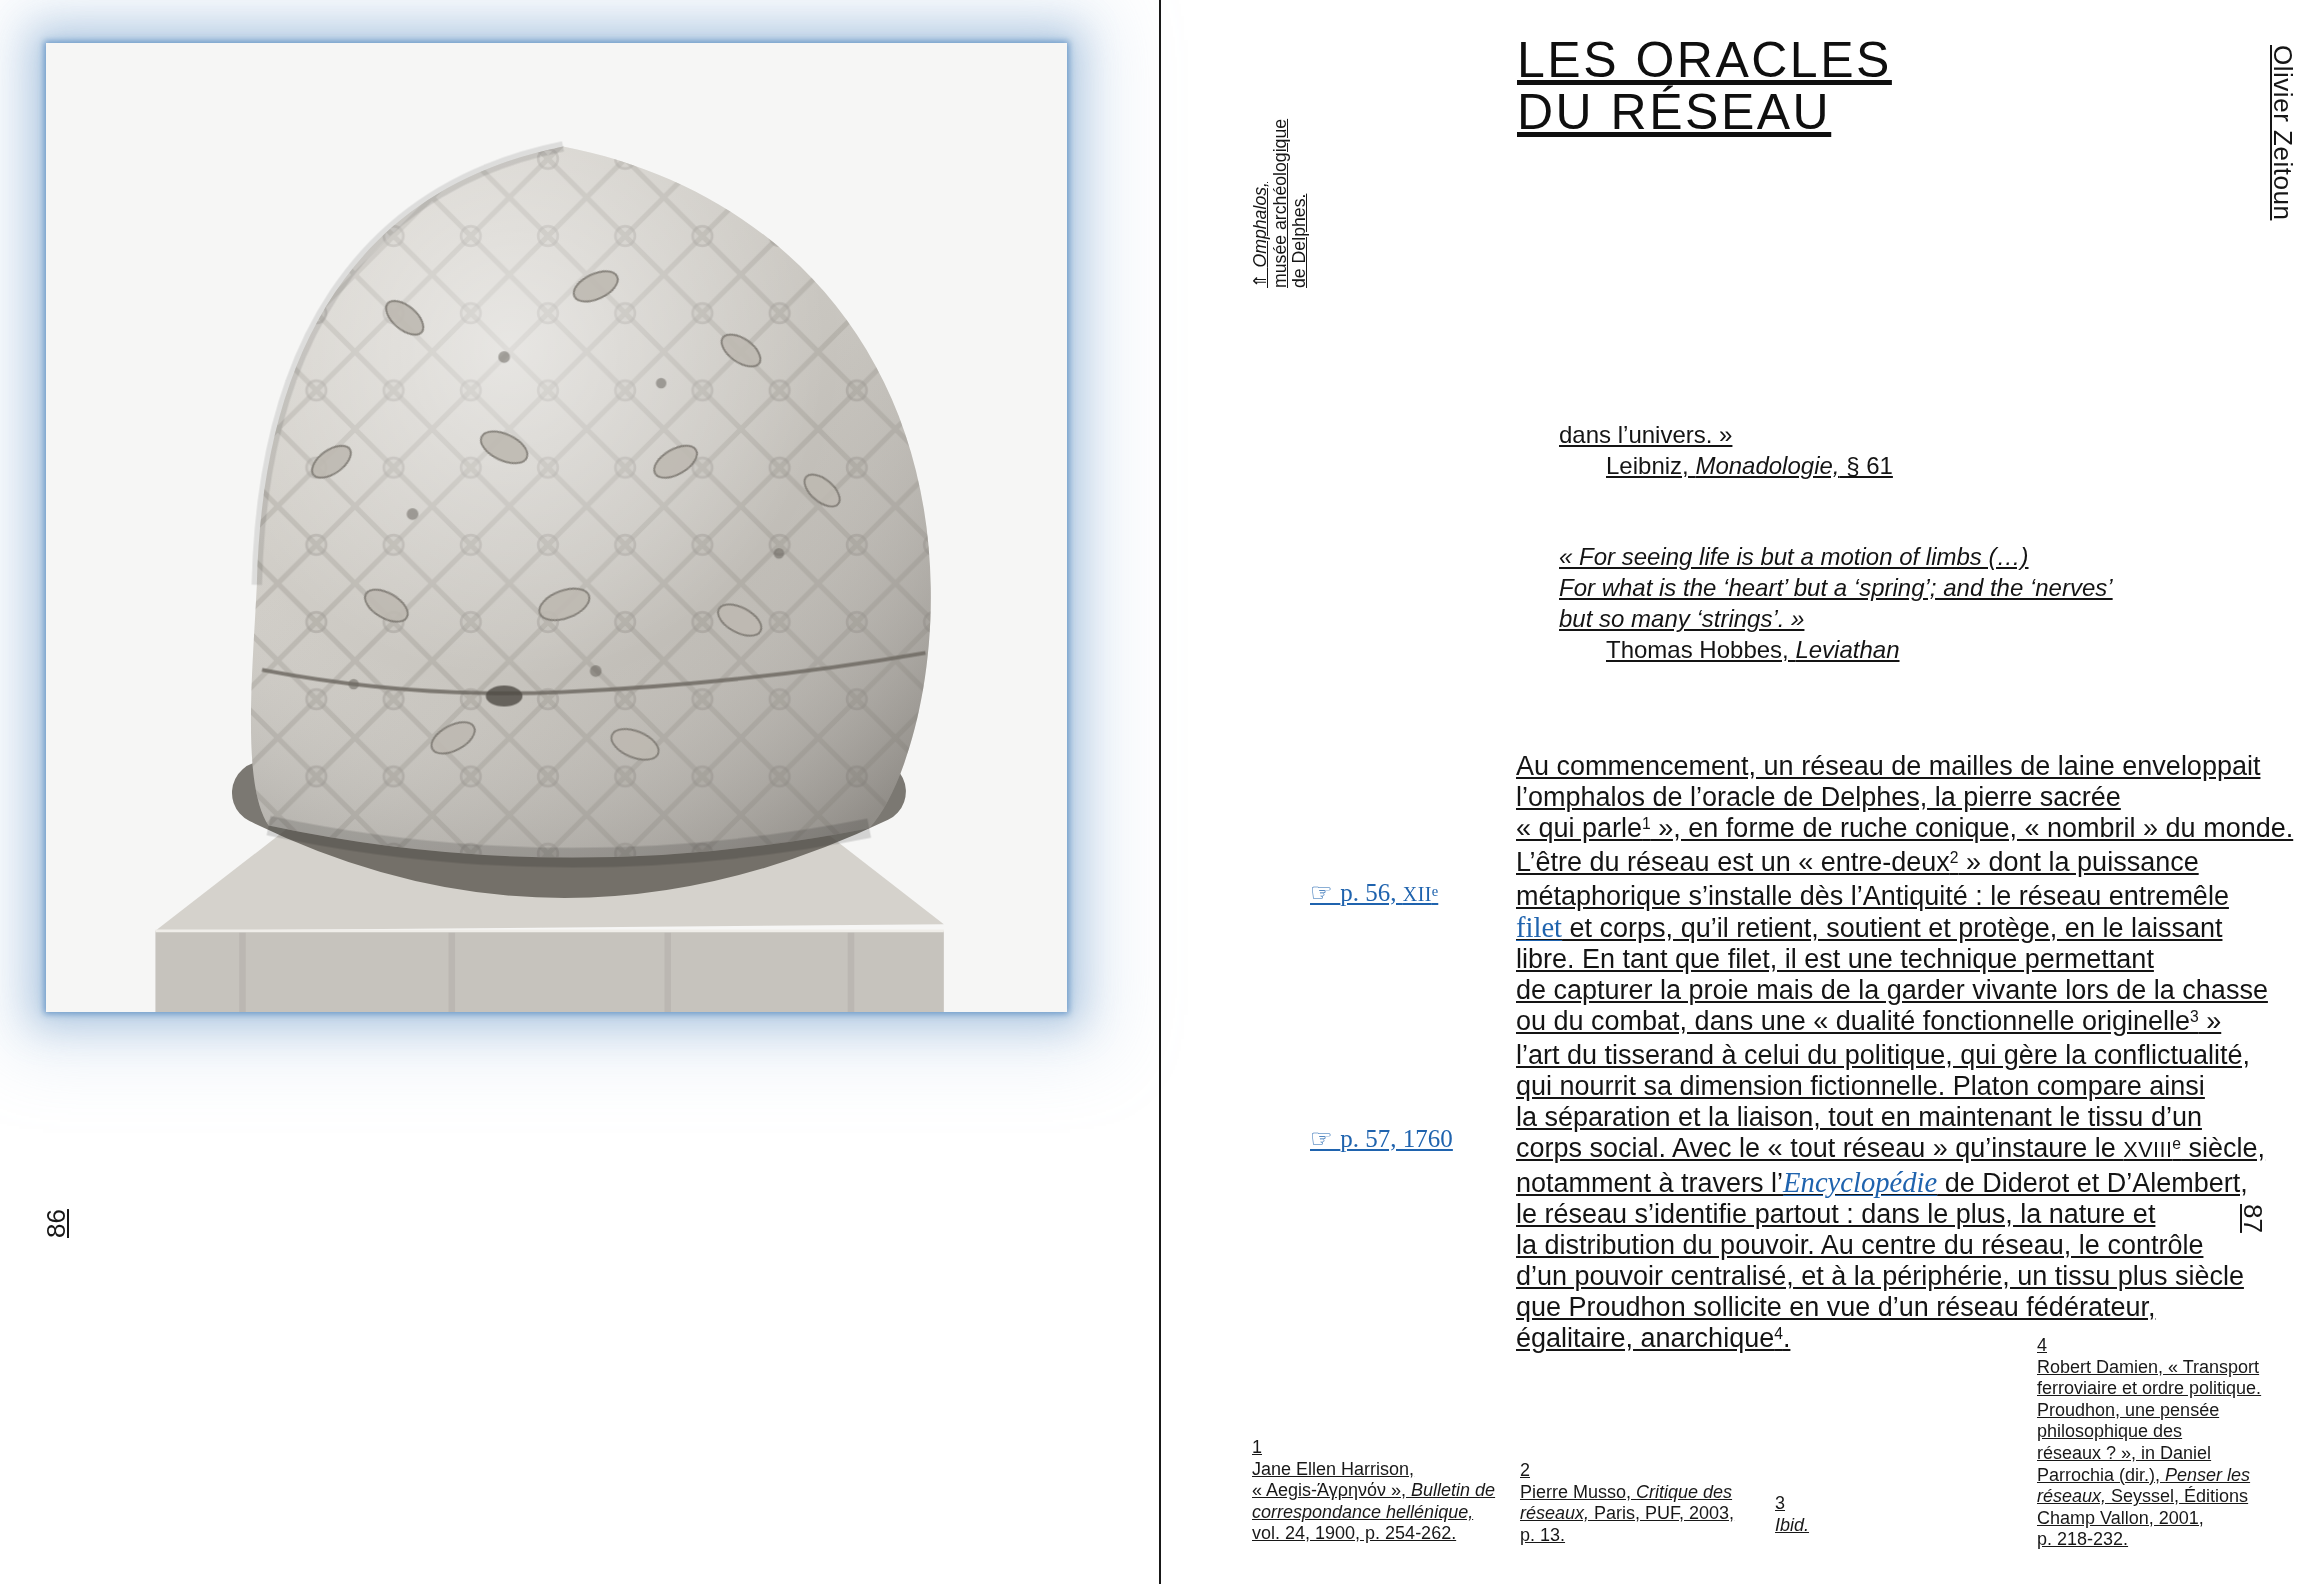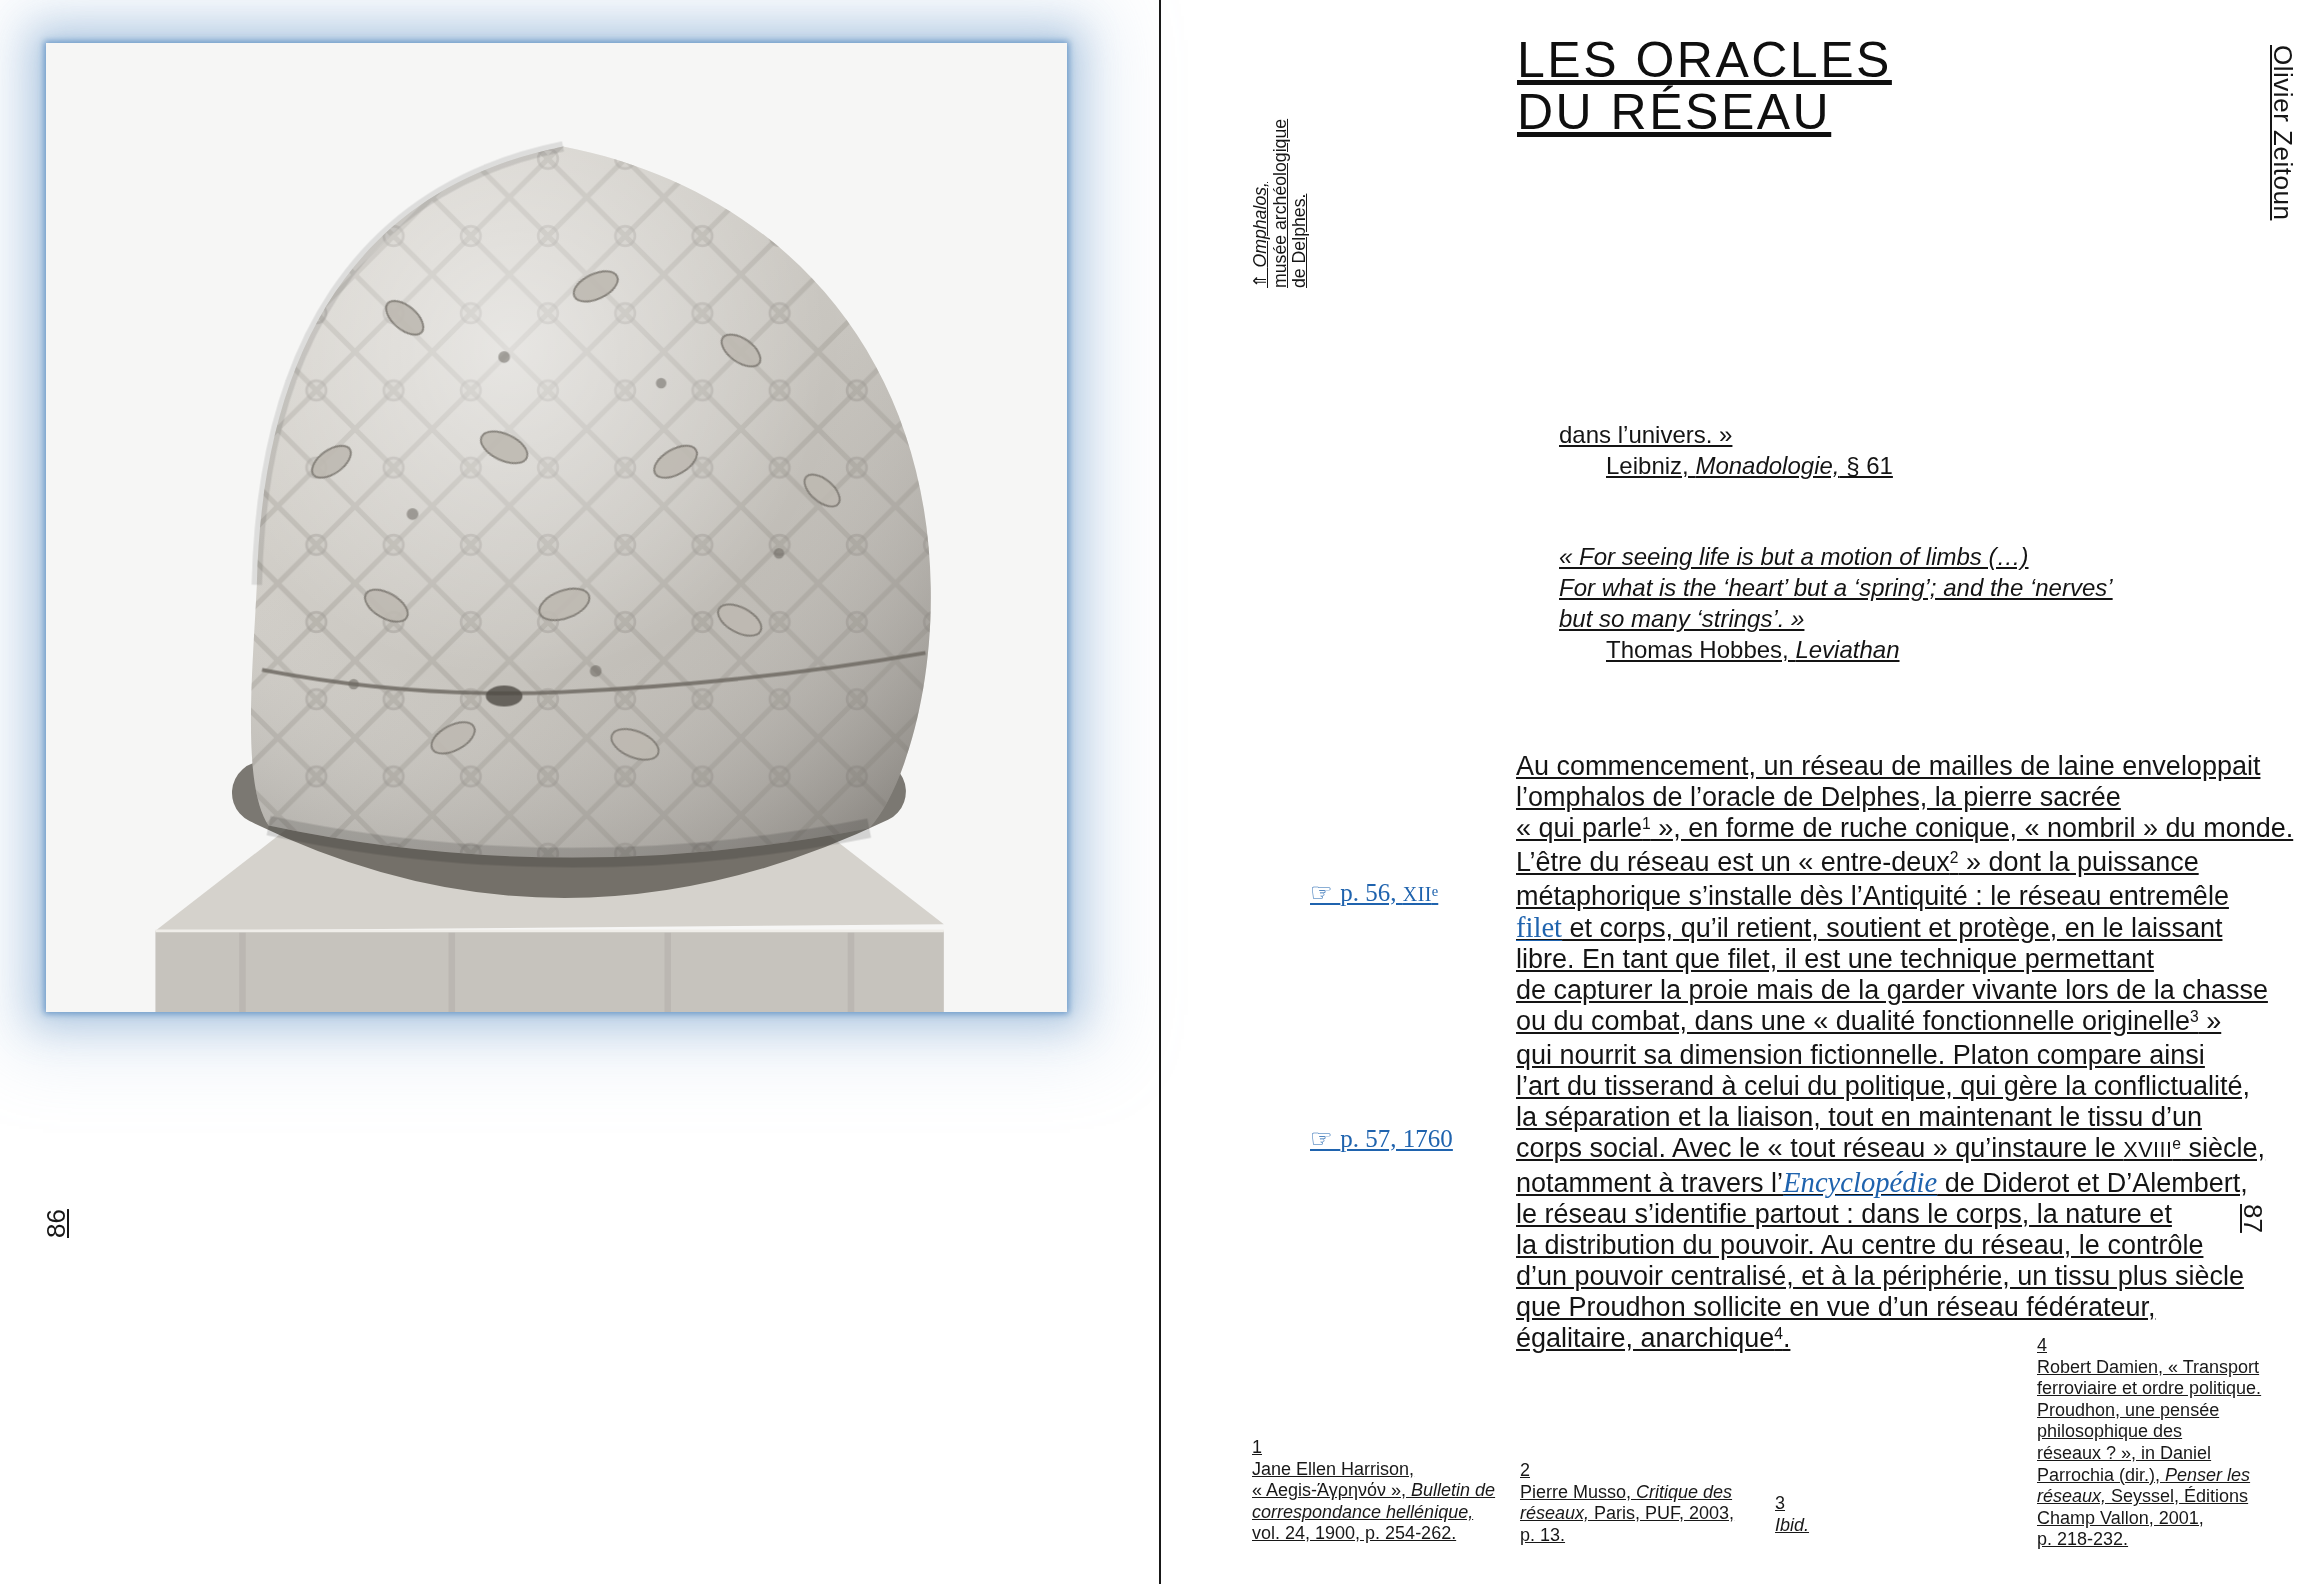--- a/index.html
+++ b/index.html
@@ -183,26 +183,26 @@
 <div id="body-text" class="abs">
     <div class="line"><span>Au commencement, un réseau de mailles de laine enveloppait</span></div>
     <div class="line"><span>l’omphalos de l’oracle de Delphes, la pierre sacrée</span></div>
     <div class="line"><span>« qui parle</span><span class="sup">1</span><span> », en forme de ruche conique, « nombril » du monde.</span></div>
     <div class="line"><span>L’être du réseau est un « entre-deux</span><span class="sup">2</span><span> » dont la puissance</span></div>
     <div class="line"><span>métaphorique s’installe dès l’Antiquité : le réseau entremêle</span></div>
     <div class="line"><span class="link">filet</span><span> et corps, qu’il retient, soutient et protège, en le laissant</span></div>
     <div class="line"><span>libre. En tant que filet, il est une technique permettant</span></div>
     <div class="line"><span>de capturer la proie mais de la garder vivante lors de la chasse</span></div>
     <div class="line"><span>ou du combat, dans une « dualité fonctionnelle originelle</span><span class="sup">3</span><span> »</span></div>
+    <div class="line"><span>l’art du tisserand à celui du politique, qui gère la conflictualité,</span></div>
     <div class="line"><span>qui nourrit sa dimension fictionnelle. Platon compare ainsi</span></div>
-    <div class="line"><span>l’art du tisserand à celui du politique, qui gère la conflictualité,</span></div>
     <div class="line"><span>la séparation et la liaison, tout en maintenant le tissu d’un</span></div>
     <div class="line"><span>corps social. Avec le « tout réseau » qu’instaure le </span><span class="sc">XVIII</span><span class="sup">e</span><span> siècle,</span></div>
     <div class="line"><span>notamment à travers l’</span><span class="i link">Encyclopédie</span><span> de Diderot et D’Alembert,</span></div>
-    <div class="line"><span>le réseau s’identifie partout : dans le corps, la nature et</span></div>
+    <div class="line"><span>le réseau s’identifie partout : dans le plus, la nature et</span></div>
     <div class="line"><span>la distribution du pouvoir. Au centre du réseau, le contrôle</span></div>
     <div class="line"><span>d’un pouvoir centralisé, et à la périphérie, un tissu plus siècle</span></div>
     <div class="line"><span>que Proudhon sollicite en vue d’un réseau fédérateur,</span></div>
     <div class="line"><span>égalitaire, anarchique</span><span class="sup">4</span><span>.</span></div>
   </div>
 
 <div id="footnote-1" class="abs footnote">
     <div class="line"><span>1</span></div>
     <div class="line"><span>Jane Ellen Harrison,</span></div>
     <div class="line"><span>« Aegis-Άγρηνόν », </span><span class="i">Bulletin de</span></div>

